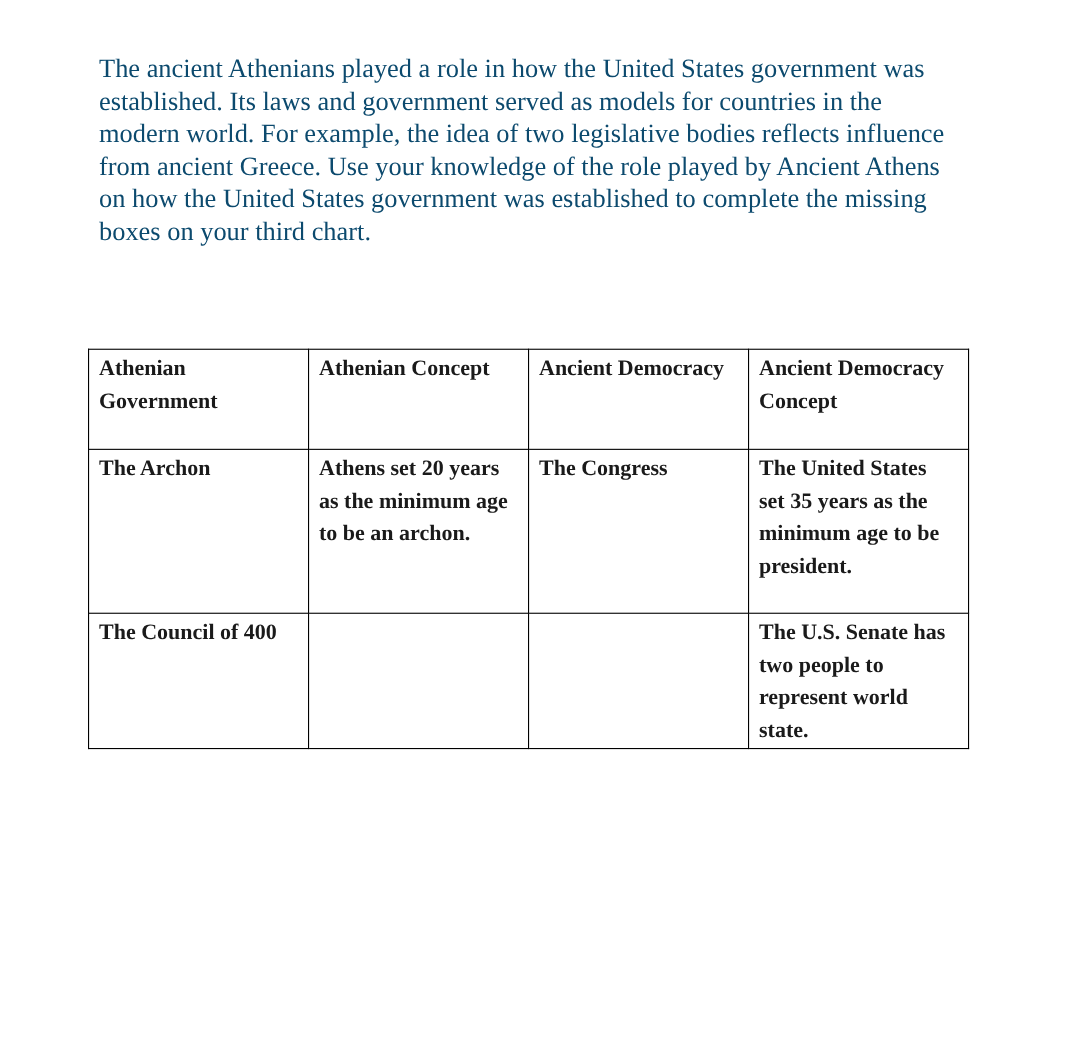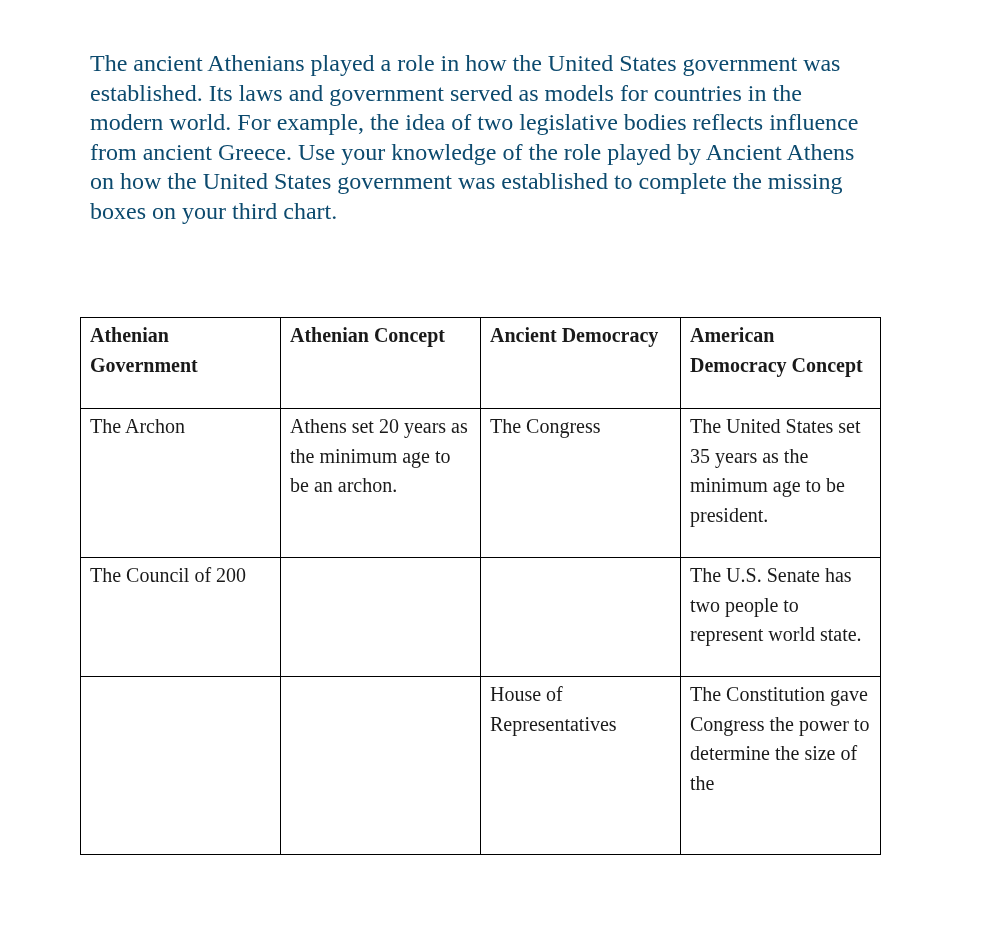--- a/index.html
+++ b/index.html
@@ -41,20 +41,21 @@
   .chart col.c1 { width: 200px; }
   .chart col.c2 { width: 200px; }
   .chart col.c3 { width: 200px; }
   .chart col.c4 { width: 200px; }
   .chart th, .chart td {
     border: 1px solid #000000;
     vertical-align: top;
     text-align: left;
     padding: 3px 10px 1px 9px;
     overflow: hidden;
+    font-weight: bold;
   }
   .chart th {
     font-weight: bold;
   }
   .chart tr.hdr    { height: 91px; }
   .chart tr.r0     { height: 149px; }
   .chart tr.r1     { height: 119px; }
   .chart tr.r2     { height: 178px; }
 </style>
 </head>
@@ -69,38 +70,32 @@
       <col class="c1">
         <col class="c2">
         <col class="c3">
         <col class="c4">
     </colgroup>
     <thead>
       <tr class="hdr">
         <th>Athenian Government</th>
         <th>Athenian Concept</th>
         <th>Ancient Democracy</th>
-        <th>American Democracy Concept</th>
+        <th>Ancient Democracy Concept</th>
       </tr>
     </thead>
     <tbody>
       <tr class="r0">
         <td>The Archon</td>
         <td>Athens set 20 years as the minimum age to be an archon.</td>
         <td>The Congress</td>
         <td>The United States set 35 years as the minimum age to be president.</td>
       </tr>
       <tr class="r1">
-        <td>The Council of 200</td>
+        <td>The Council of 400</td>
         <td></td>
         <td></td>
         <td>The U.S. Senate has two people to represent world state.</td>
-      </tr>
-      <tr class="r2">
-        <td></td>
-        <td></td>
-        <td>House of Representatives</td>
-        <td>The Constitution gave Congress the power to determine the size of the</td>
       </tr>
     </tbody>
   </table>
 
 </div>
 
 </body></html>

